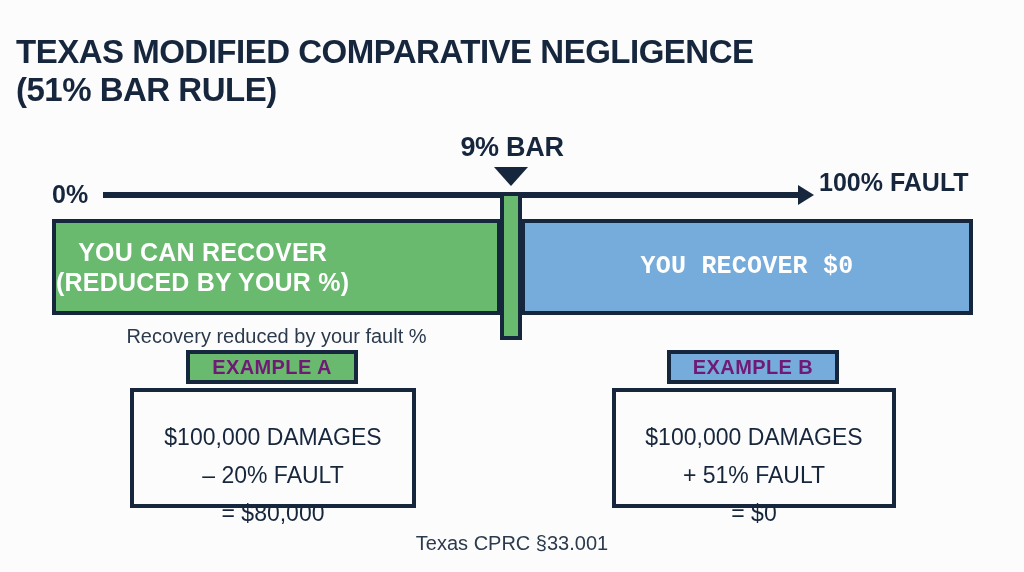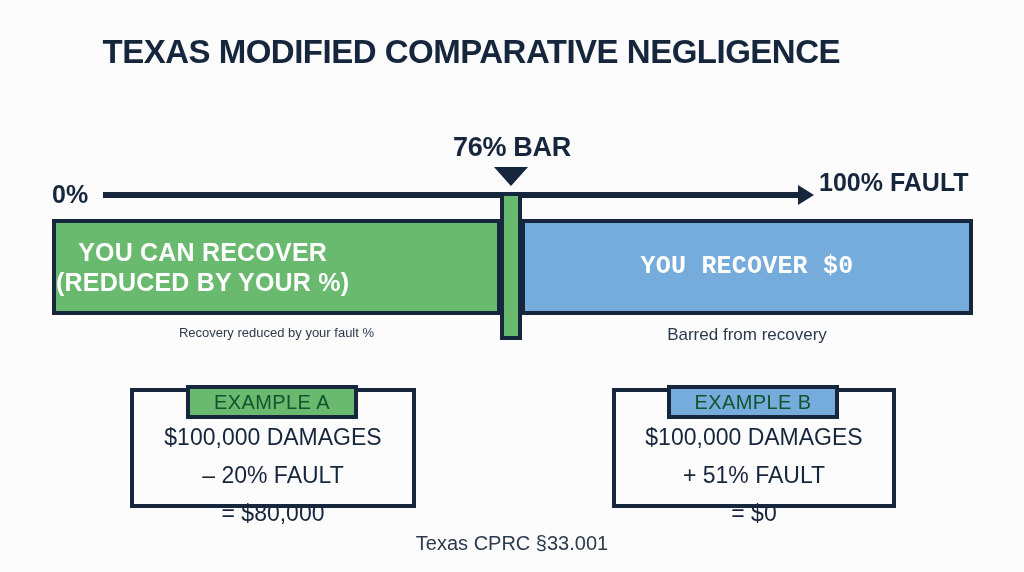--- a/index.html
+++ b/index.html
@@ -9,22 +9,22 @@
     background:#fcfcfc;
     font-family:"Liberation Sans", sans-serif;
     color:#16263c;
     overflow:hidden;
     position:relative;
   }
   .stage{position:absolute;inset:0;}
 
   
   .title-block{
-    position:absolute;left:0;top:33px;width:840px;
-    text-align:right;
+    position:absolute;left:16px;top:33px;width:840px;
+    text-align:left;
   }
   .title-line{
     font-size:33px;
     font-weight:bold;
     letter-spacing:-0.5px;
     line-height:38px;
     color:#16263c;
     white-space:nowrap;
   }
 
@@ -101,46 +101,46 @@
     width:22px;height:148px;
     background:#69b96f;
     border:4px solid #16263c;
     box-sizing:border-box;
     z-index:5;
   }
 
   
   .cap-left{
     position:absolute;left:52px;top:325px;width:449px;
-    text-align:center;font-size:13px;color:#2b3a4d;
+    text-align:center;font-size:20px;color:#2b3a4d;
   }
   .cap-right{
     position:absolute;left:521px;top:325px;width:452px;
     text-align:center;font-size:17px;color:#2b3a4d;
   }
 
   
   .ex-box{
     position:absolute;
     top:388px;height:120px;
     border:4px solid #16263c;
     background:#fcfcfc;
     box-sizing:border-box;
   }
   #ex-a{left:130px;width:286px;}
   #ex-b{left:612px;width:284px;}
 
   .ex-tab{
-    position:absolute;top:385px;
+    position:absolute;top:350px;
     height:34px;
     border:4px solid #16263c;
     box-sizing:border-box;
     display:flex;align-items:center;justify-content:center;
-    color:#14532d;
-    font-size:20px;font-weight:normal;
+    color:#701a75;
+    font-size:20px;font-weight:bold;
     letter-spacing:0.4px;
     z-index:6;
   }
   #tab-a{left:186px;width:172px;background:#69b96f;}
   #tab-b{left:667px;width:172px;background:#76acdb;}
 
   .ex-body{
     position:absolute;
     top:414px;
     text-align:center;
@@ -159,23 +159,24 @@
     text-align:center;font-size:20px;color:#2b3a4d;
   }
 </style>
 </head>
 <body>
 
 <div class="stage">
 
   <div class="title-block">
     <div class="title-line">TEXAS MODIFIED COMPARATIVE NEGLIGENCE</div>
-  </div>
-
-  <div class="bar-label">76% BAR</div>
+    <div class="title-line">(51% BAR RULE)</div>
+  </div>
+
+  <div class="bar-label">9% BAR</div>
   <div class="bar-pointer"></div>
 
   <div class="axis-left-label">0%</div>
   <div class="axis-line-a"></div>
   <div class="axis-line-b"></div>
   <div class="axis-arrow-head"></div>
   <div class="axis-right-label">100% FAULT</div>
 
   <div class="bar-green">
     <div class="bar-text">
@@ -186,21 +187,20 @@
 
   <div class="bar-blue">
     <div class="bar-text">
       <span>YOU RECOVER $0</span>
     </div>
   </div>
 
   <div class="bar-marker"></div>
 
   <div class="cap-left">Recovery reduced by your fault %</div>
-  <div class="cap-right">Barred from recovery</div>
 
   <div class="ex-box" id="ex-a"></div>
   <div class="ex-tab" id="tab-a">EXAMPLE A</div>
   <div class="ex-body" id="body-a">
     <span>$100,000 DAMAGES</span>
     <span>– 20% FAULT</span>
     <span>= $80,000</span>
   </div>
 
   <div class="ex-box" id="ex-b"></div>

